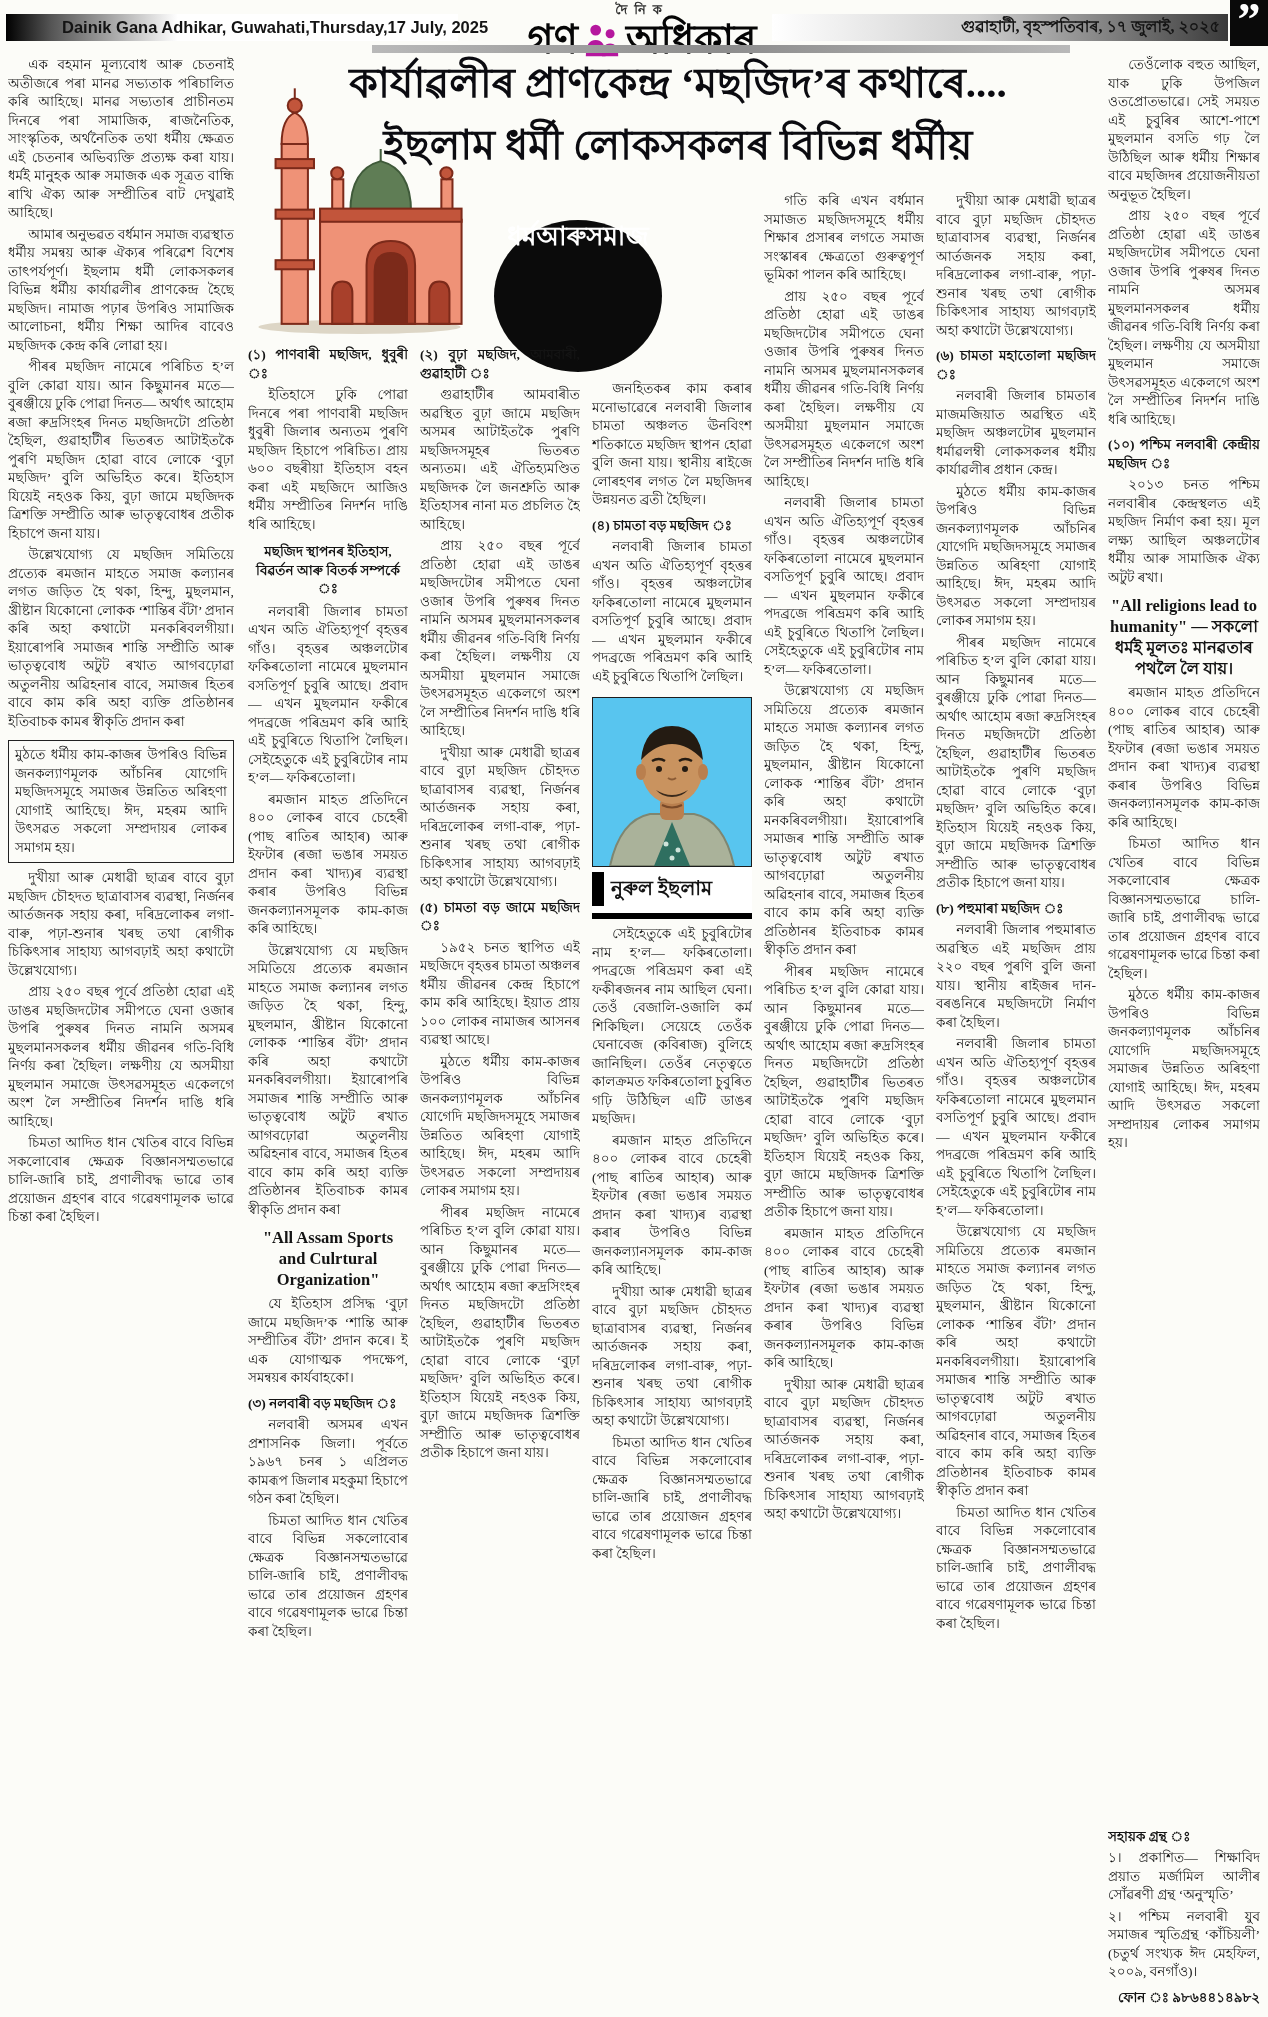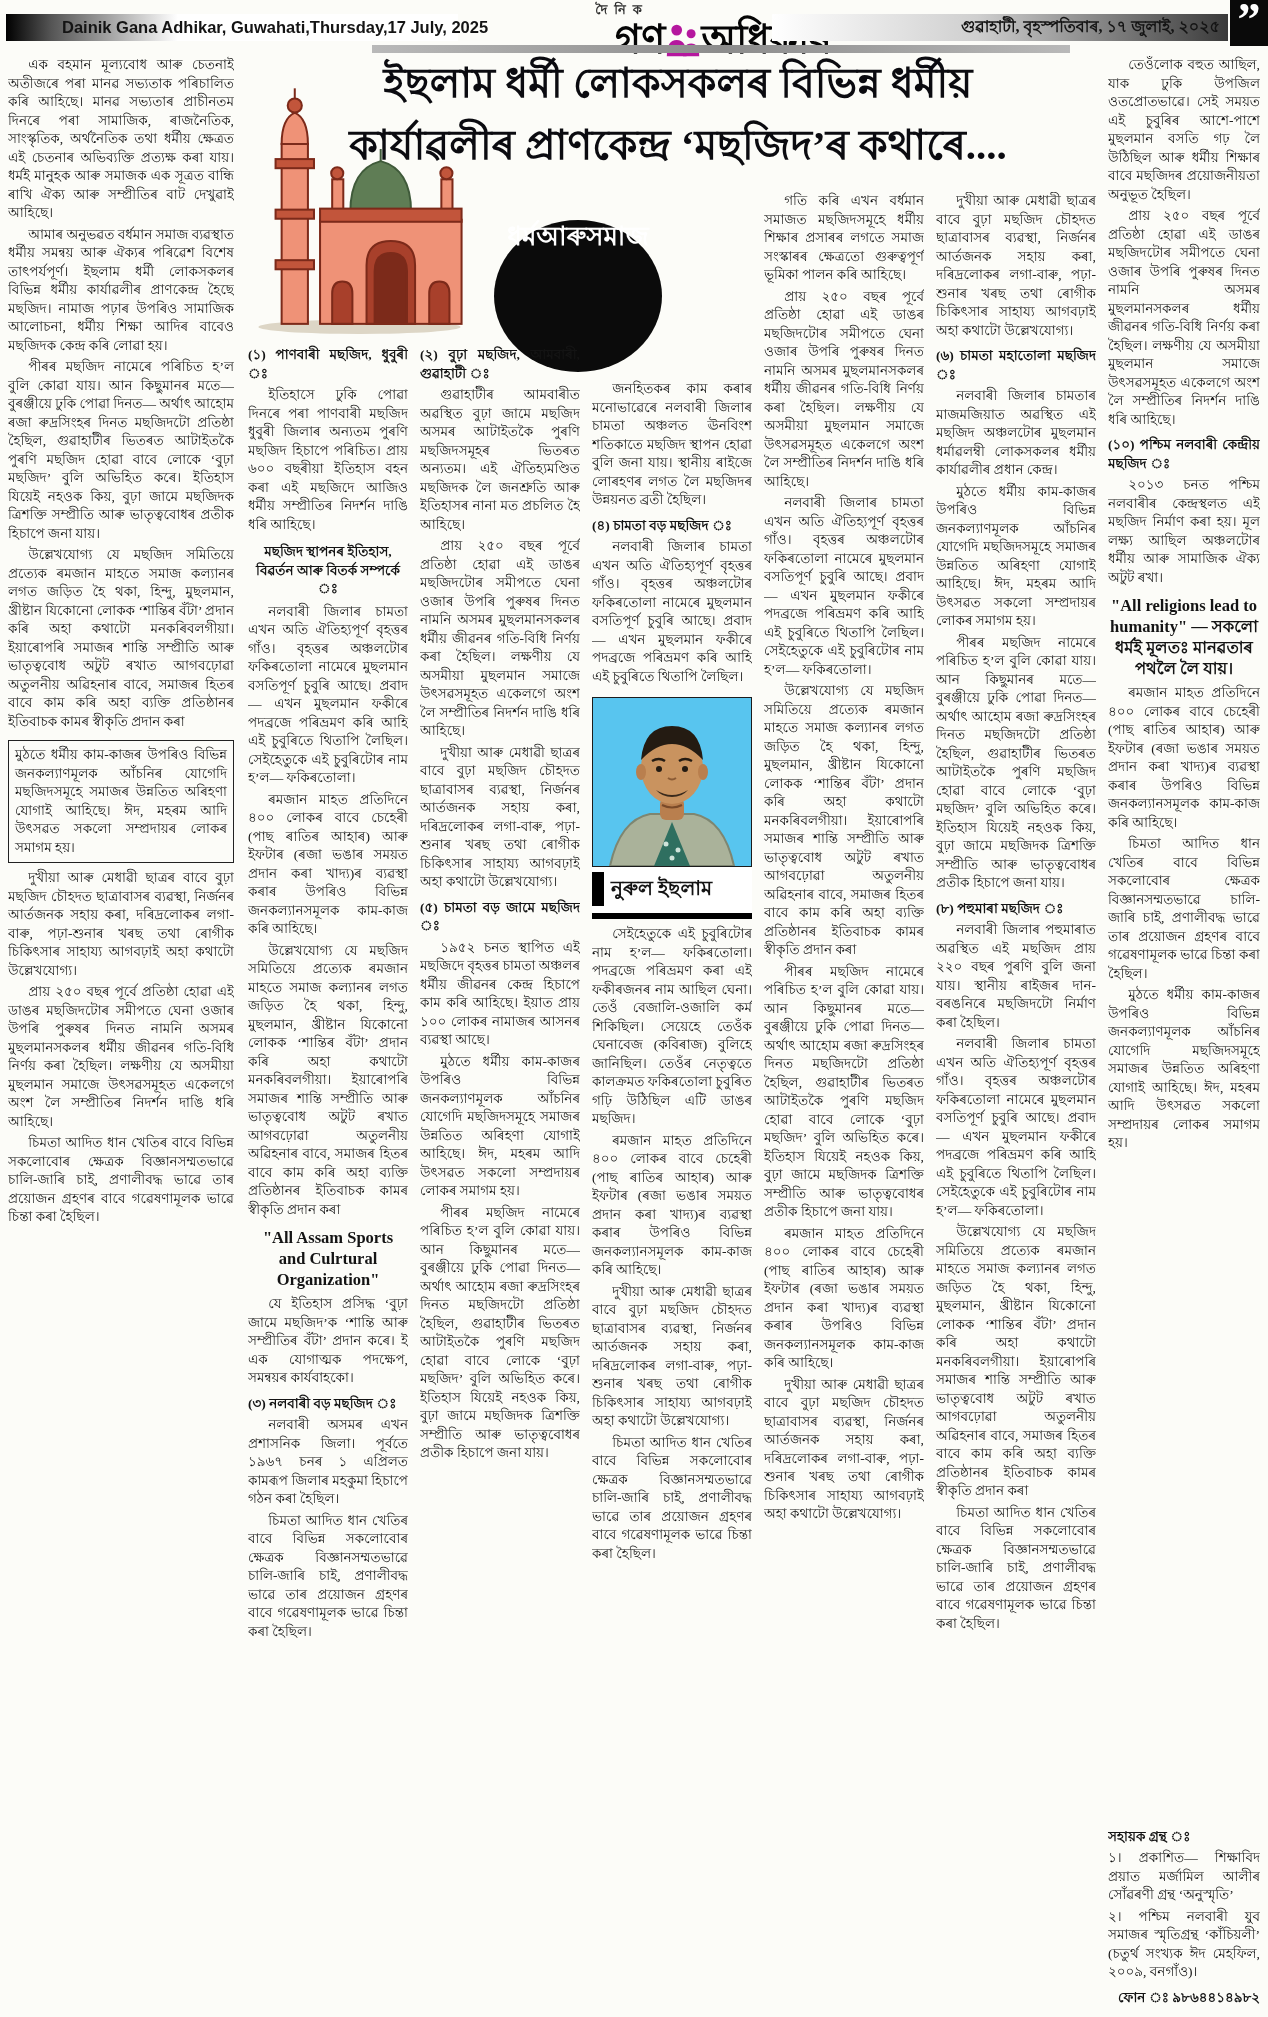--- a/index.html
+++ b/index.html
@@ -13,23 +13,23 @@
             background:linear-gradient(90deg,#000 0%,#555 10%,#fff 38%,#fff 100%);
             font-size:16.5px;padding-left:0;}
   .hdr-left span{padding-left:56px;white-space:nowrap;}
   .hdr-right{left:772px;top:14px;width:456px;justify-content:flex-end;
              background:linear-gradient(90deg,#fff 0%,#cfcfcf 45%,#3a3a3a 100%);
              font-size:16px;}
   .hdr-right span{padding-right:8px;white-space:nowrap;font-family:"Liberation Serif",serif;}
   .corner-box{position:absolute;left:1230px;top:0;width:38px;height:46px;background:#0a0a0a;
               color:#fff;display:flex;align-items:flex-start;justify-content:center;}
   .corner-box span{font-size:46px;line-height:40px;font-weight:bold;font-family:"Liberation Serif",serif;}
-  .masthead{position:absolute;left:412px;top:0;width:420px;text-align:center;}
+  .masthead{position:absolute;left:432px;top:0;width:420px;text-align:center;}
   .masthead .daily{font-size:13px;letter-spacing:7px;font-weight:bold;color:#2e2e2e;}
-  .masthead .main{display:flex;align-items:center;justify-content:flex-end;margin-top:-2px;}
+  .masthead .main{display:flex;align-items:center;justify-content:center;gap:6px;margin-top:-2px;}
   .masthead .word{font-size:40px;line-height:42px;font-weight:800;color:#050505;}
   .mast-shadow{position:absolute;left:372px;top:45px;width:698px;height:8px;
                background:linear-gradient(90deg,#b9b9b9,#8c8c8c,#b9b9b9);}
 
   
   .headline{position:absolute;left:286px;top:52px;width:784px;text-align:center;
             font-weight:800;font-size:41px;line-height:62px;color:#0b0b10;white-space:nowrap;}
   .mosque{position:absolute;left:253px;top:58px;width:218px;height:278px;}
   .badge{position:absolute;left:494px;top:220px;width:168px;height:152px;background:#0b0b0b;
          border-radius:50%;color:#fff;text-align:center;font-weight:bold;
@@ -93,22 +93,22 @@
 
   <div class="hdr-bar hdr-right">
     <span>গুৱাহাটী, বৃহস্পতিবাৰ, ১৭ জুলাই, ২০২৫</span>
   </div>
 
   <div class="corner-box">
     <span>”</span>
   </div>
 
   <div class="headline">
+    <div>কাৰ্যাৱলীৰ প্ৰাণকেন্দ্ৰ ‘মছজিদ’ৰ কথাৰে....</div>
     <div>ইছলাম ধৰ্মী লোকসকলৰ বিভিন্ন ধৰ্মীয়</div>
-    <div>কাৰ্যাৱলীৰ প্ৰাণকেন্দ্ৰ ‘মছজিদ’ৰ কথাৰে....</div>
   </div>
 
   <div class="mosque">
     <svg viewBox="0 0 215 275" width="218" height="278">
       <ellipse cx="105" cy="266" rx="100" ry="7" fill="#ddd6c6"></ellipse>
       <g stroke="#7c2a1a" stroke-width="2">
         <rect x="28" y="85" width="26" height="178" fill="#ef9277"></rect>
         <rect x="22" y="100" width="38" height="9" fill="#c2553b"></rect>
         <rect x="22" y="150" width="38" height="9" fill="#c2553b"></rect>
         <rect x="22" y="200" width="38" height="9" fill="#c2553b"></rect>

